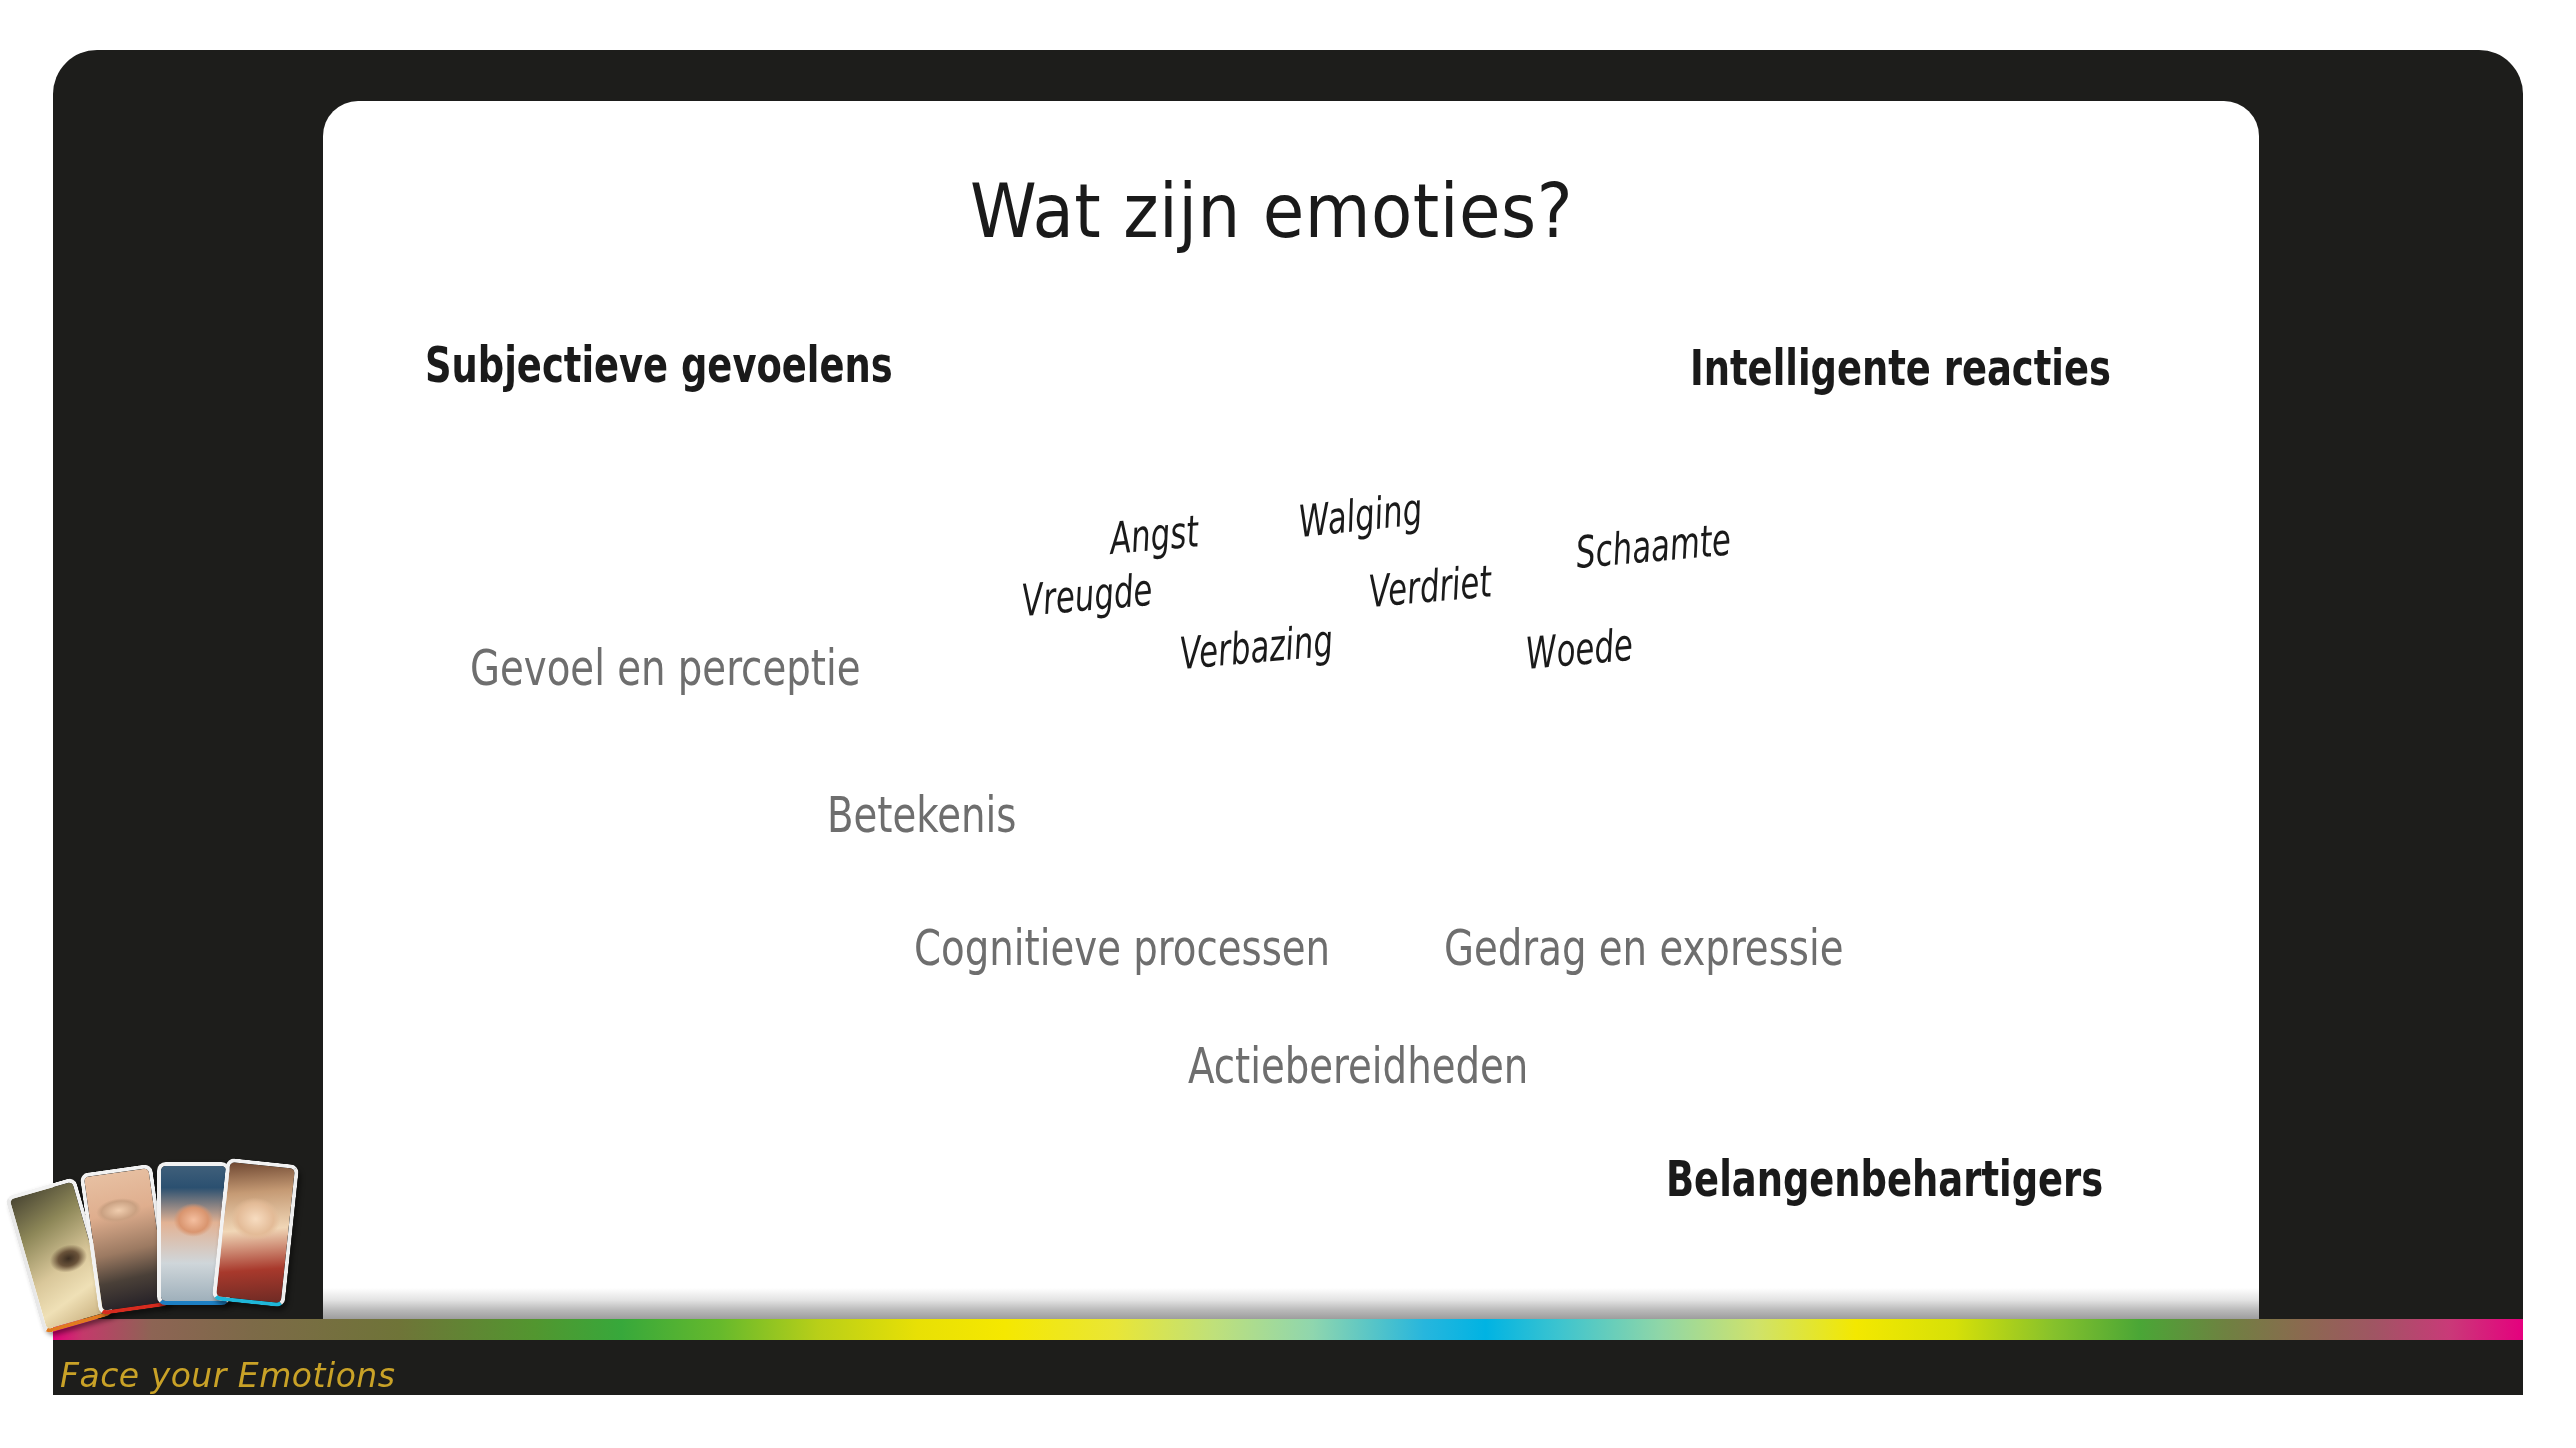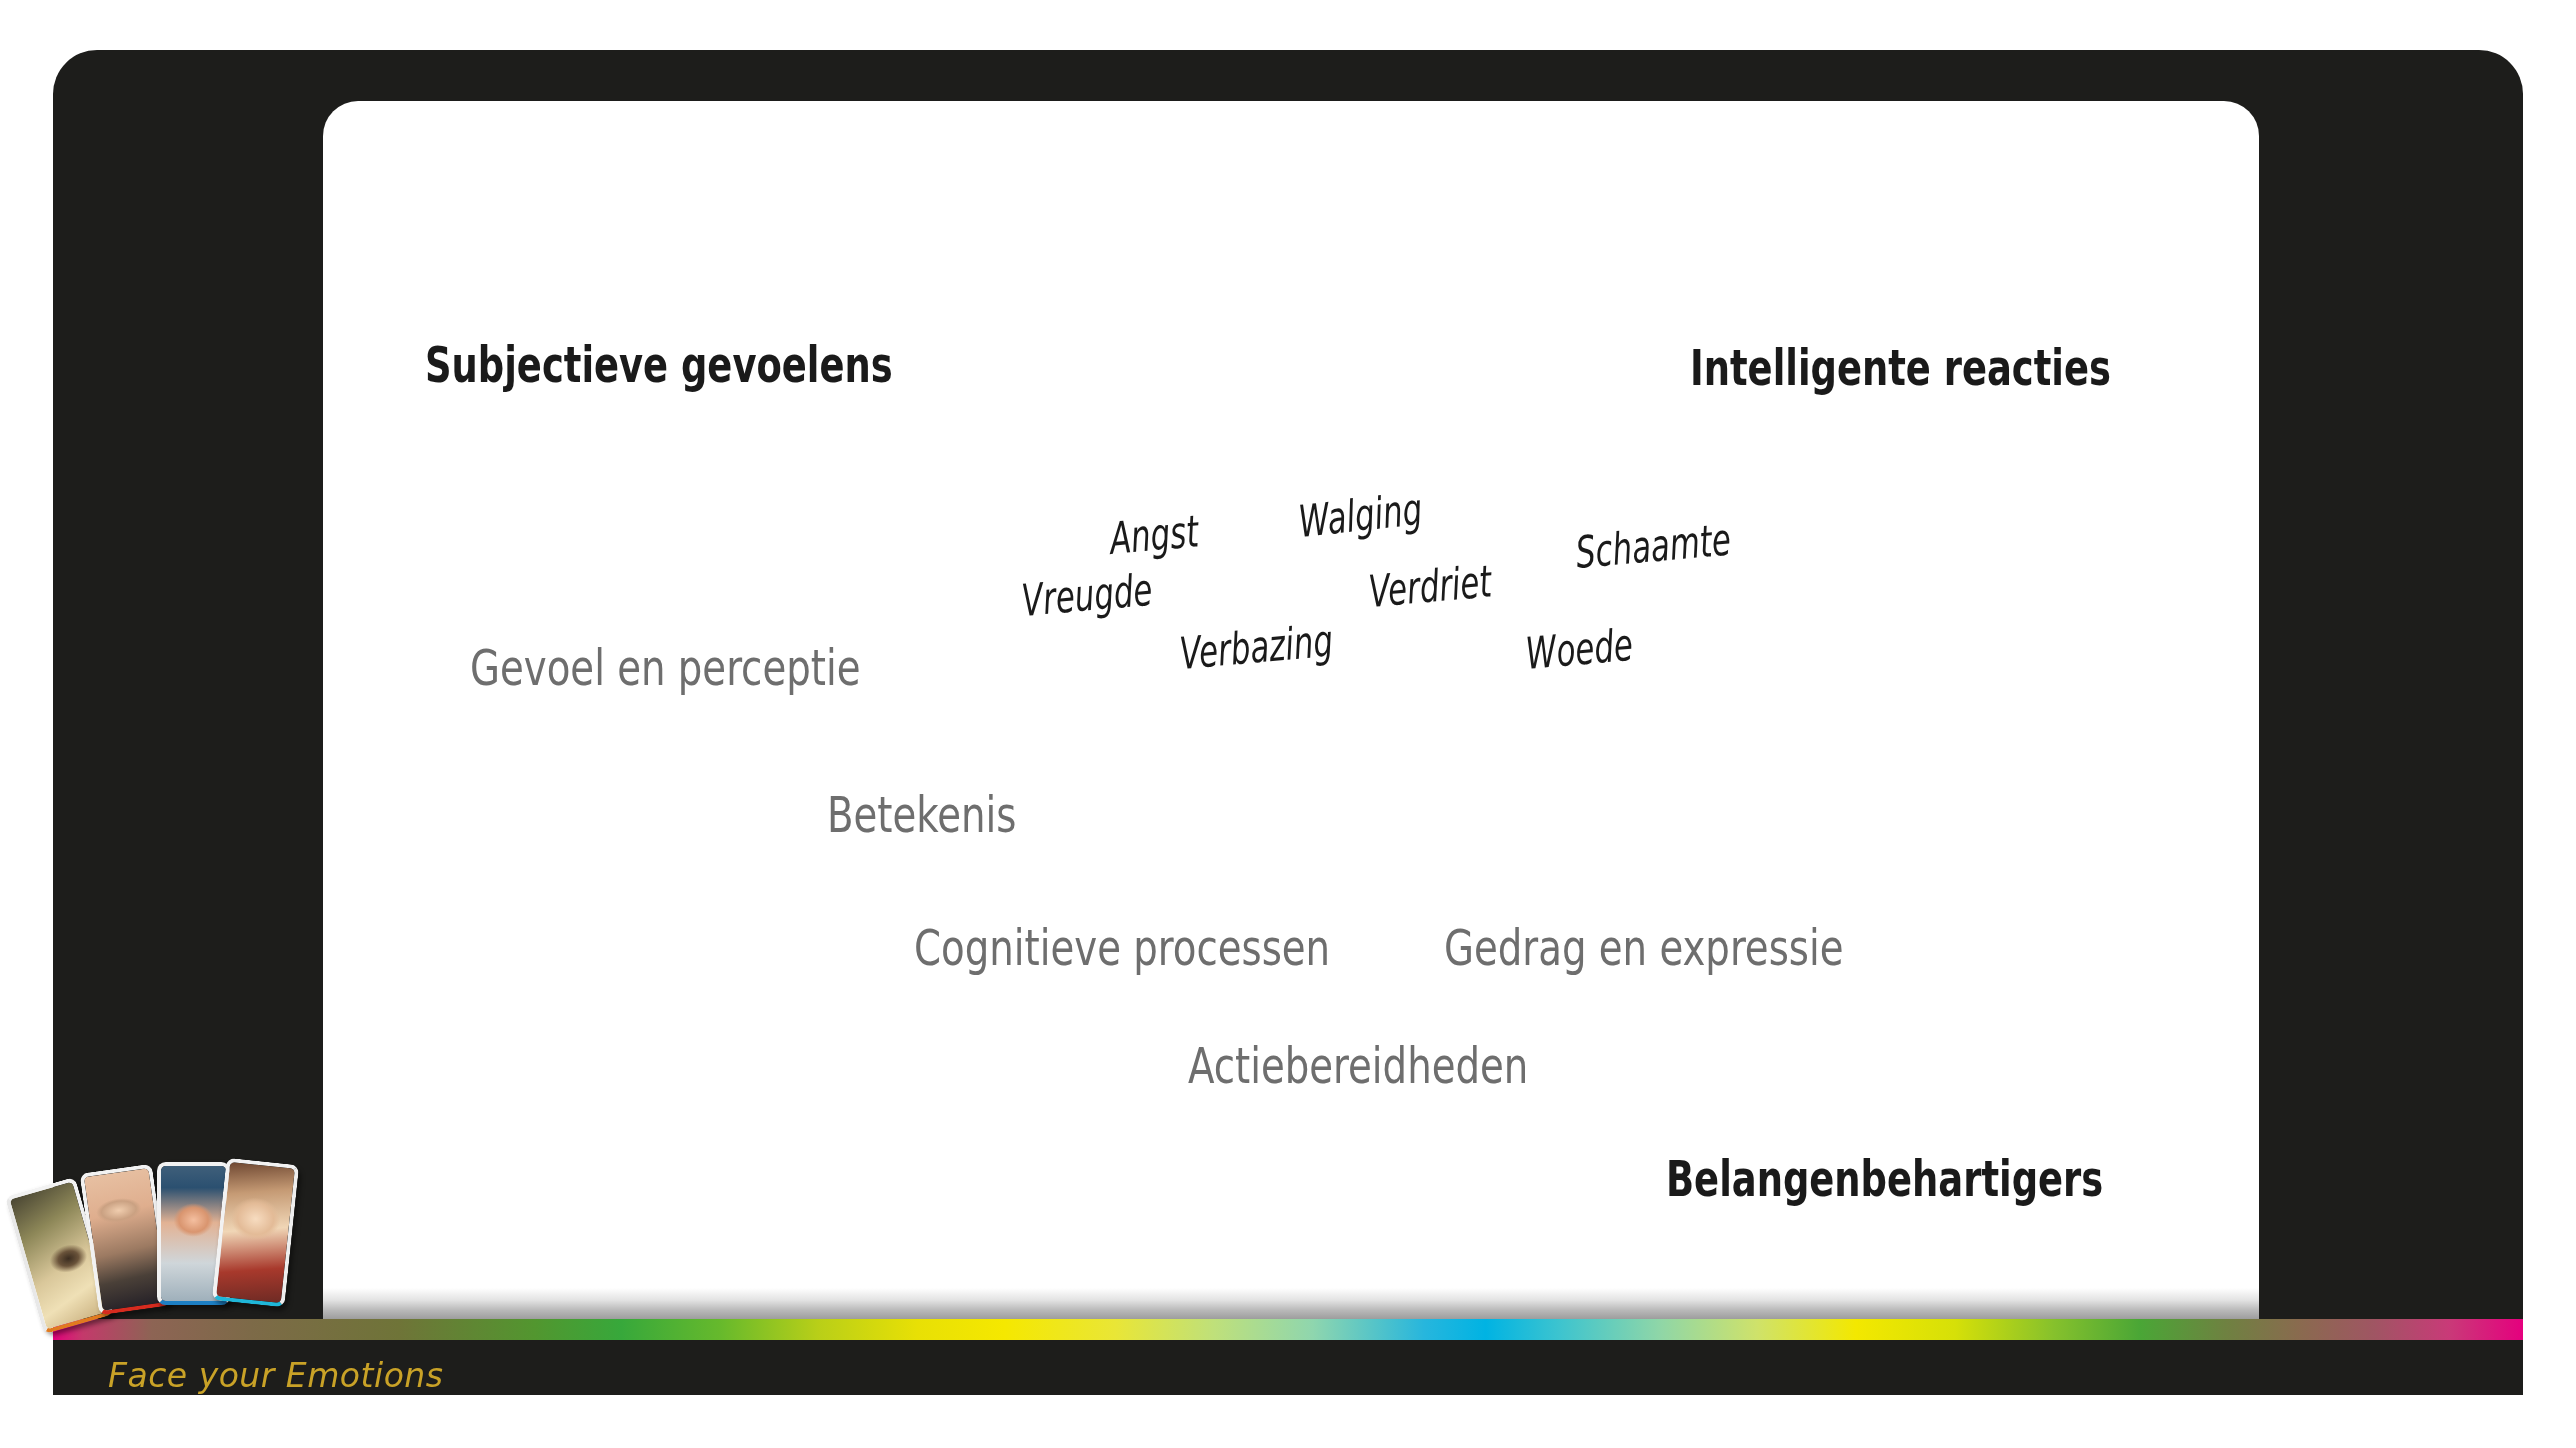--- a/index.html
+++ b/index.html
@@ -215,31 +215,31 @@
     position: absolute;
     left: 60px;
     top: 1356px;
     font-family: "DejaVu Sans", "Liberation Sans", sans-serif;
     font-style: italic;
     font-weight: 400;
     font-size: 33px;
     color: #c9a227;
     white-space: nowrap;
     letter-spacing: 0.5px;
-    margin-left: 48px;
   }
 </style>
 </head>
 <body>
 
 <div id="slide-root">
 
   <div class="frame"></div>
   <div class="panel"></div>
 
+  <div class="txt title" style="left:970px; top:174px;">Wat zijn emoties?</div>
 
   <div class="txt head-bold" style="left:425px; top:340px;">Subjectieve gevoelens</div>
 
   <div class="txt head-bold" style="left:1690px; top:343px;">Intelligente reacties</div>
 
   <div class="txt head-bold" style="left:1666px; top:1154px;">Belangenbehartigers</div>
 
   <div id="components">
       <div class="txt grey" style="left: 470px; top: 643px; font-size: 50px;">Gevoel en perceptie</div>
       <div class="txt grey" style="left: 827px; top: 790px; font-size: 50px;">Betekenis</div>

